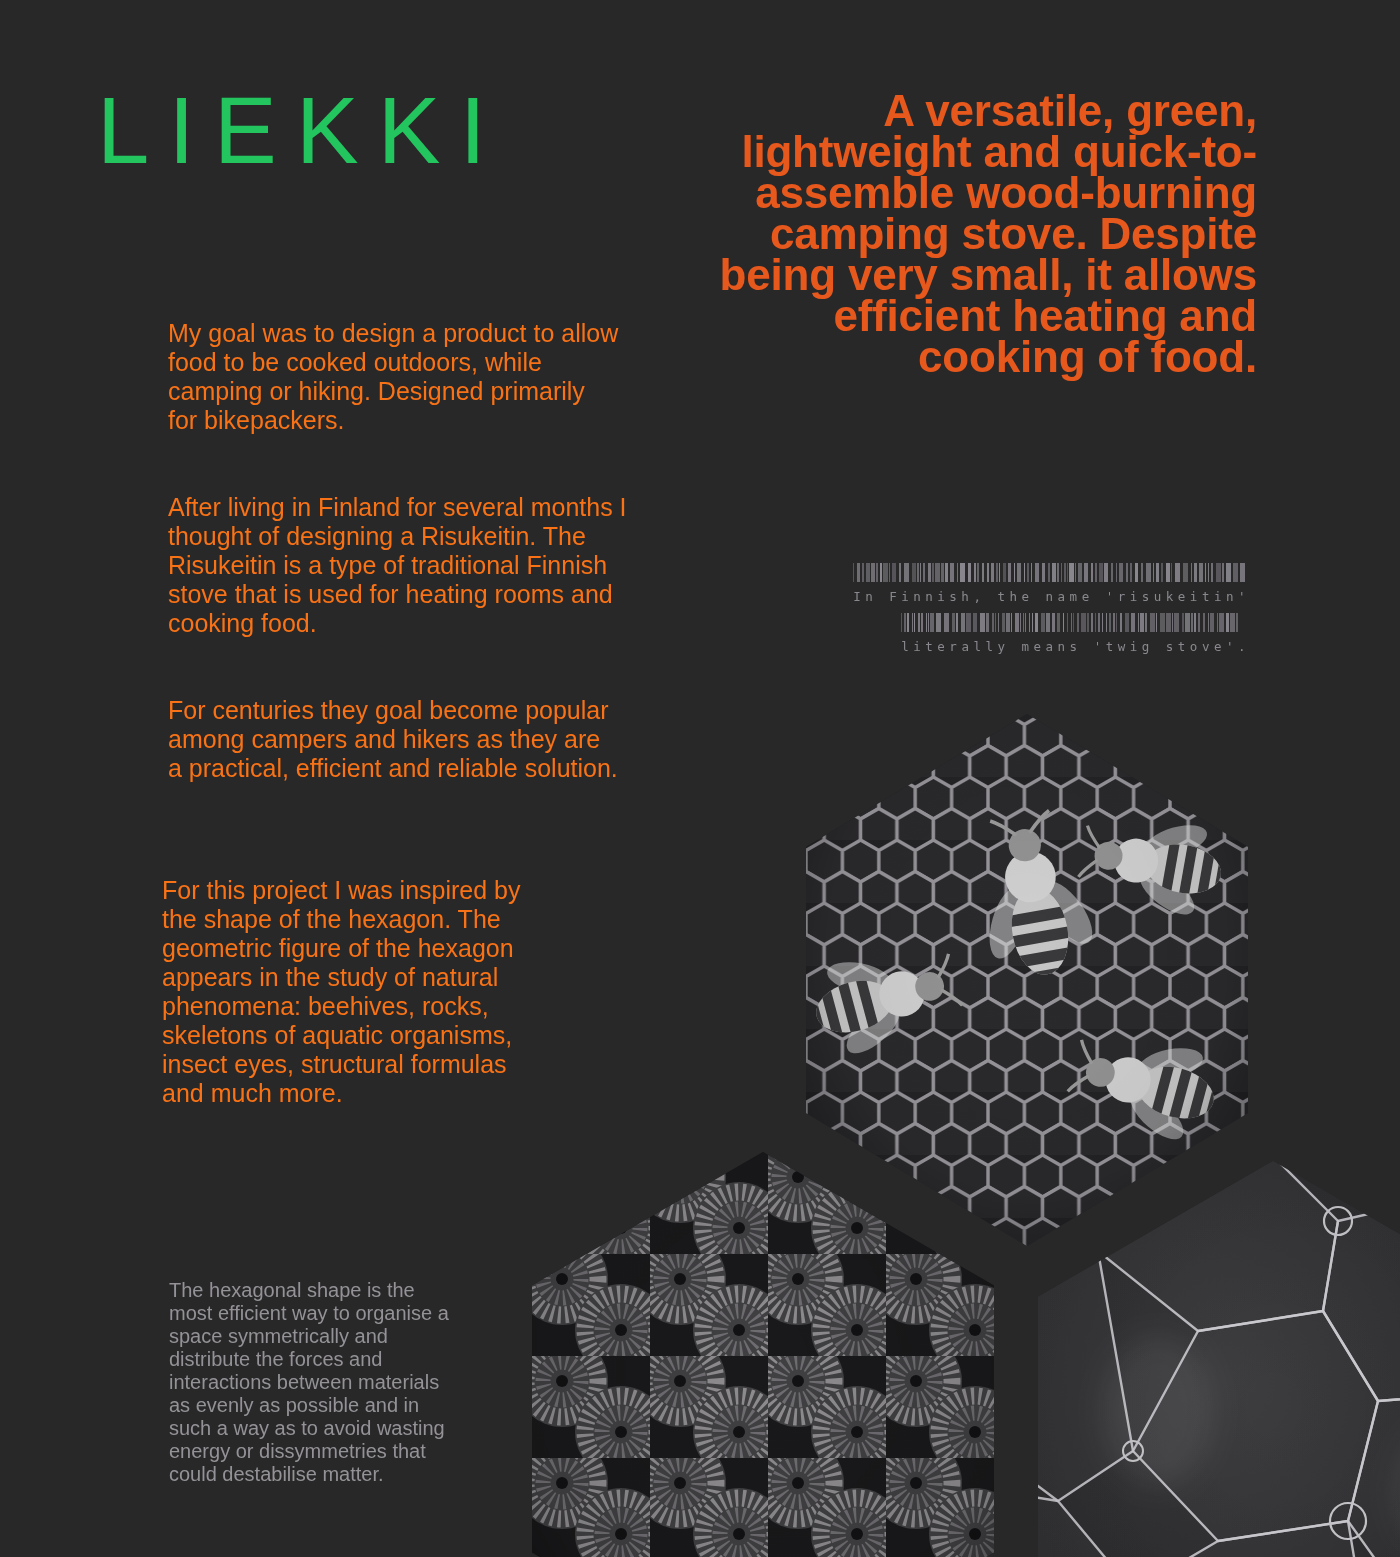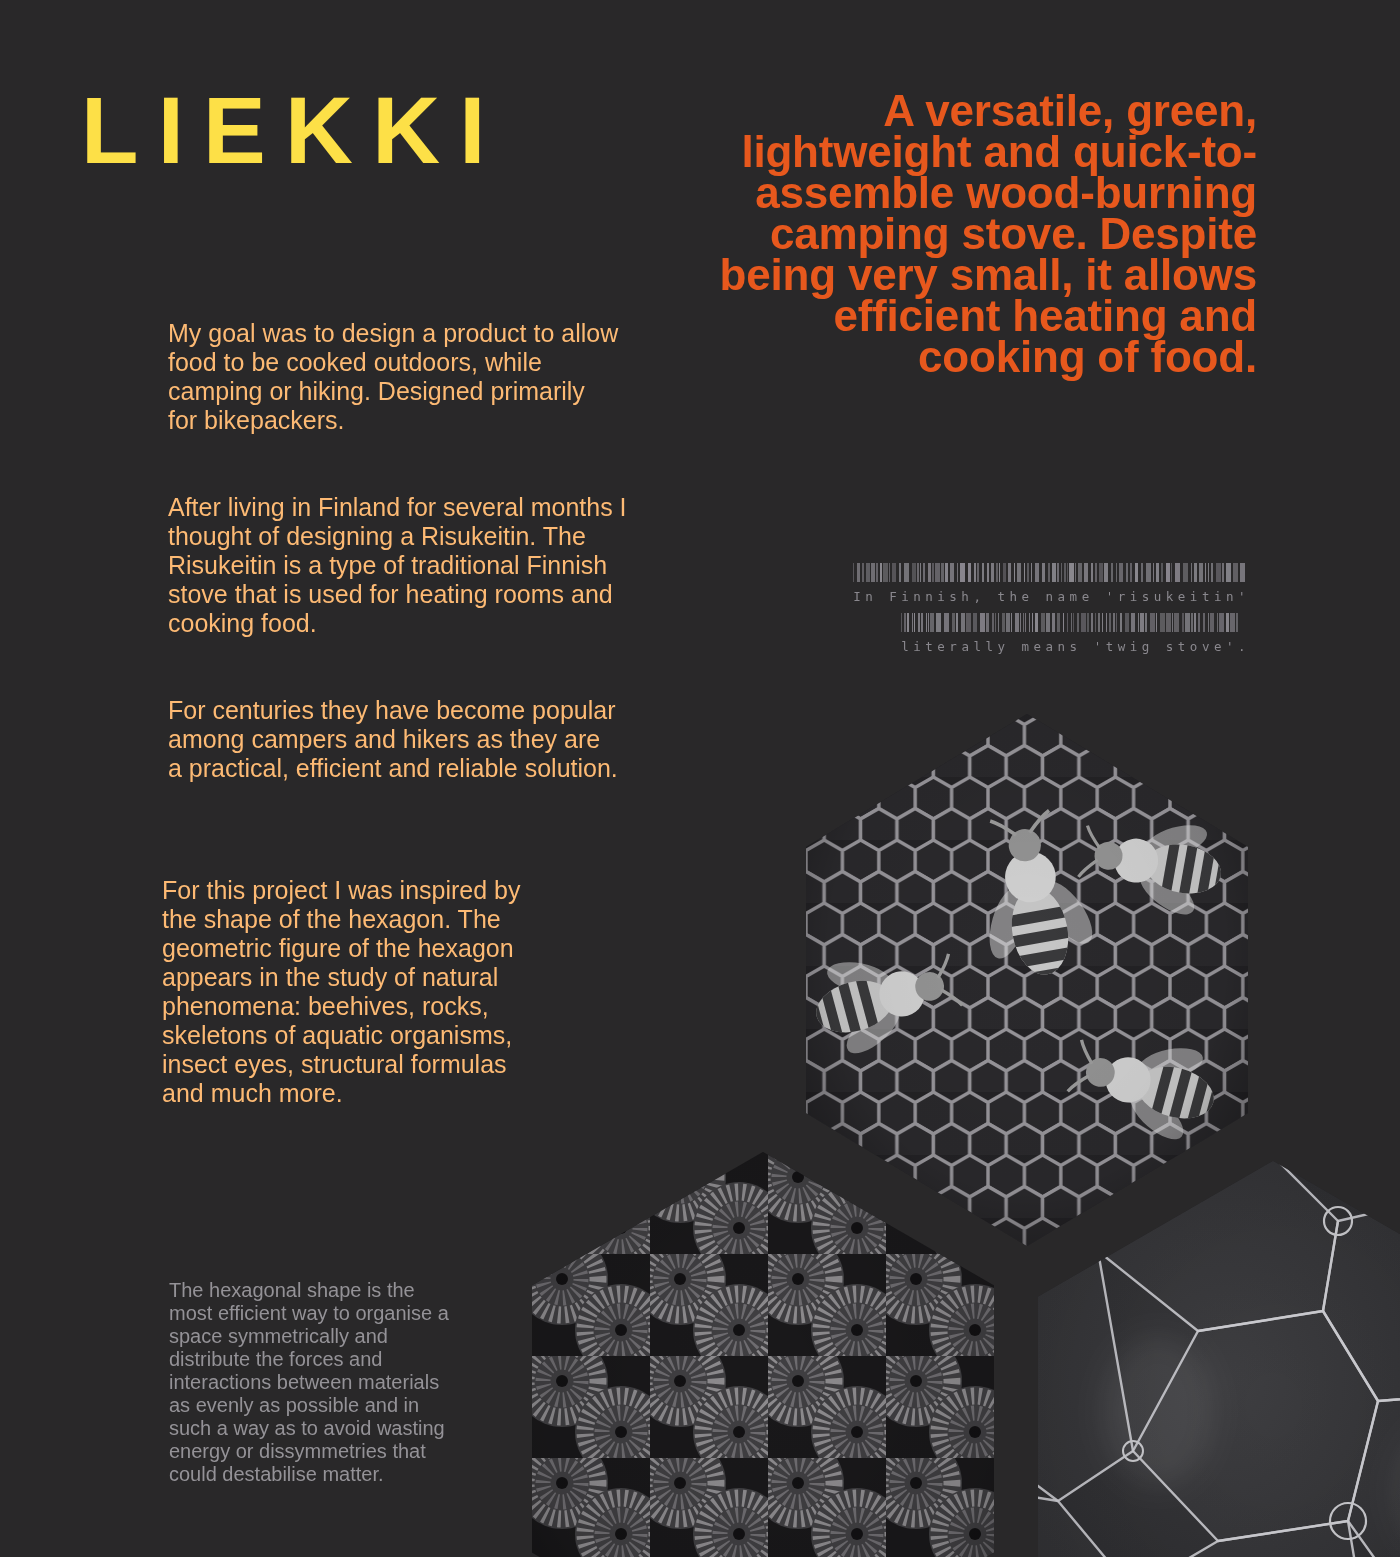--- a/index.html
+++ b/index.html
@@ -2,25 +2,25 @@
 <html><head>
 <meta charset="utf-8">
 <style>
   html,body{margin:0;padding:0;background:#1b1a1c;}
   .page{
     position:relative;width:1400px;height:1557px;overflow:hidden;
     background:#292829;
     font-family:"Liberation Sans",sans-serif;
   }
   .title{
-    position:absolute;left:81px;top:84px;margin:0;
-    font-size:94px;line-height:1;font-weight:700;
-    letter-spacing:.205em;color:#fde047;white-space:pre;
-  }
-  .bodycol{position:absolute;white-space:pre;color:#fdba74;font-size:25px;line-height:29px;}
+    position:absolute;left:97px;top:84px;margin:0;
+    font-size:94px;line-height:1;font-weight:400;
+    letter-spacing:.205em;color:#22c55e;white-space:pre;
+  }
+  .bodycol{position:absolute;white-space:pre;color:#f97316;font-size:25px;line-height:29px;}
   .bodycol p{margin:0;white-space:pre;}
   .bodycol p + p{}
   .intro{left:168px;top:261px;}
   .inspiration{left:162px;top:851px;}
   .headline{
     position:absolute;right:143px;top:90px;margin:0;
     text-align:right;white-space:pre;
     color:#e7581d;font-weight:700;font-size:44px;line-height:41px;letter-spacing:-0.2px;
   }
   .note{
@@ -67,21 +67,21 @@
   <div class="bodycol intro">
     <p>My goal was to design a product to allow
 food to be cooked outdoors, while
 camping or hiking. Designed primarily
 for bikepackers.</p>
     <p>After living in Finland for several months I
 thought of designing a Risukeitin. The
 Risukeitin is a type of traditional Finnish
 stove that is used for heating rooms and
 cooking food.</p>
-    <p>For centuries they have become popular
+    <p>For centuries they goal become popular
 among campers and hikers as they are
 a practical, efficient and reliable solution.</p>
   </div>
 
   <div class="barcodes">
     <div class="bc-unit">
       <div class="bc-graphic"><svg width="392" height="19" viewBox="0 0 392 19" xmlns="http://www.w3.org/2000/svg">
             <rect x="0" y="0" width="1" height="19" fill="#8f8d94" opacity="0.43"></rect>
             <rect x="4" y="0" width="3" height="19" fill="#8f8d94" opacity="0.69"></rect>
             <rect x="9" y="0" width="2" height="19" fill="#8f8d94" opacity="0.53"></rect>

